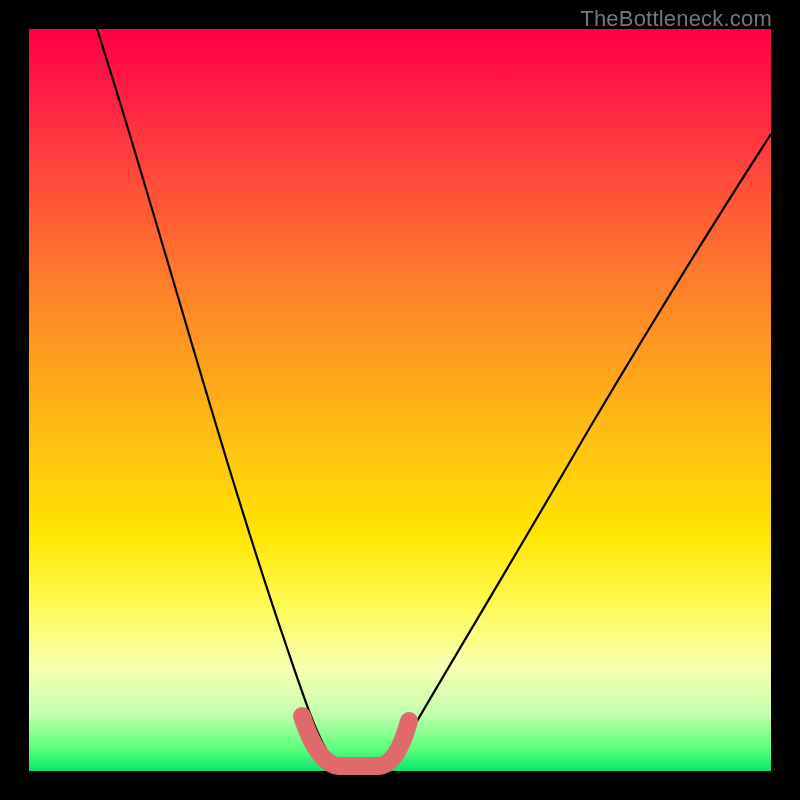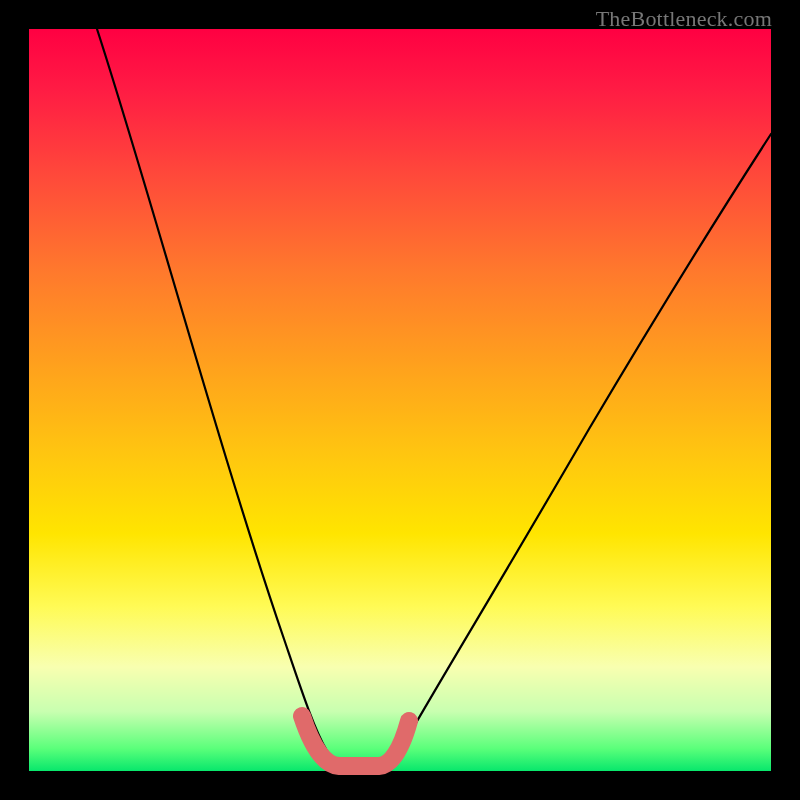--- a/index.html
+++ b/index.html
@@ -9,21 +9,20 @@
     height: 800px;
     background: #000;
     font-family: Arial, Helvetica, sans-serif;
     overflow: hidden;
   }
   .stage {
     position: relative;
     width: 800px;
     height: 564px;
     background: #000;
-    font-family: Liberation Serif, serif;
   }
   .plot {
     position: absolute;
     left: 29px;
     top: 29px;
     width: 742px;
     height: 742px;
     
     background: linear-gradient(
       to bottom,

